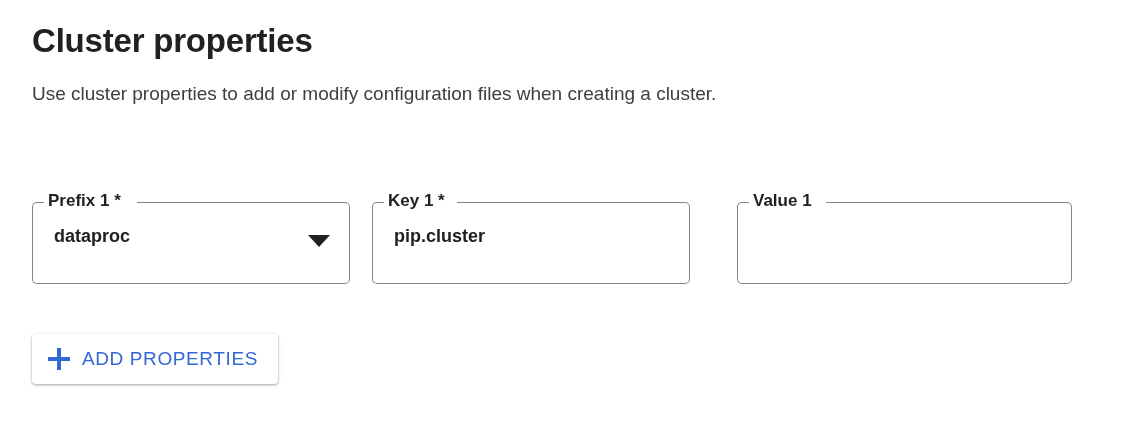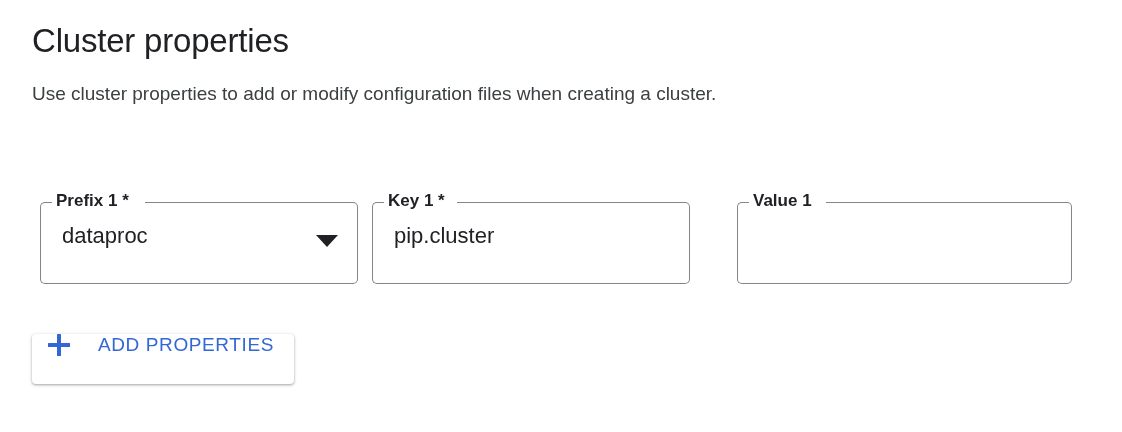--- a/index.html
+++ b/index.html
@@ -25,21 +25,21 @@
     height: 432px;
   }
 
   
   .page-title {
     position: absolute;
     left: 32px;
     top: 20px;
     font-size: 33px;
     line-height: 42px;
-    font-weight: 400;
+    font-weight: 700;
     letter-spacing: -0.2px;
     color: #202124;
     white-space: nowrap;
   }
 
   .page-subtitle {
     position: absolute;
     left: 32px;
     top: 80px;
     font-size: 19px;
@@ -105,23 +105,23 @@
     background: #ffffff;
     padding: 0 4px;
     white-space: nowrap;
   }
 
   .field-value {
     position: absolute;
     left: 22px;
     right: 14px;
     top: 19px;
-    font-size: 22px;
+    font-size: 18px;
     line-height: 30px;
-    font-weight: 400;
+    font-weight: 700;
     color: #202124;
     white-space: nowrap;
     overflow: hidden;
     text-overflow: clip;
   }
   .field-value.has-arrow {
     right: 54px;
   }
 
   .select-arrow {
@@ -129,34 +129,34 @@
     right: 20px;
     top: 33px;
     width: 0;
     height: 0;
     border-left: 11px solid transparent;
     border-right: 11px solid transparent;
     border-top: 12px solid #202124;
   }
 
   
-  #field-prefix { left: 0px;   width: 318px; margin-left: 8px; }
+  #field-prefix { left: 0px;   width: 318px; }
   #field-key    { left: 340px; width: 318px; }
   #field-value  { left: 705px; width: 335px; }
 
   
   .add-btn {
     position: absolute;
     left: 32px;
     top: 334px;
     height: 50px;
     padding: 0 20px 0 16px;
     display: flex;
-    align-items: flex-start;
-    gap: 28px;
+    align-items: center;
+    gap: 12px;
     background: #ffffff;
     border: none;
     border-radius: 4px;
     box-shadow: 0 1px 2px 0 rgba(60,64,67,0.30), 0 1px 3px 1px rgba(60,64,67,0.15);
     cursor: pointer;
     font-family: "Liberation Sans", sans-serif;
   }
   .plus-icon {
     position: relative;
     width: 22px;

